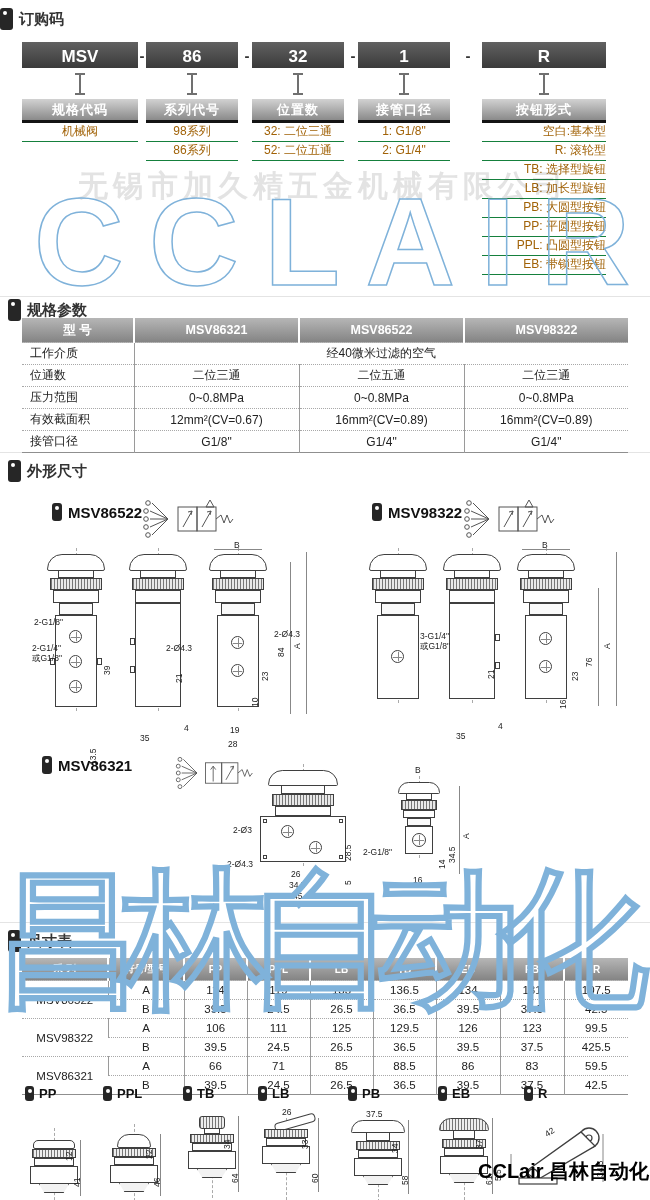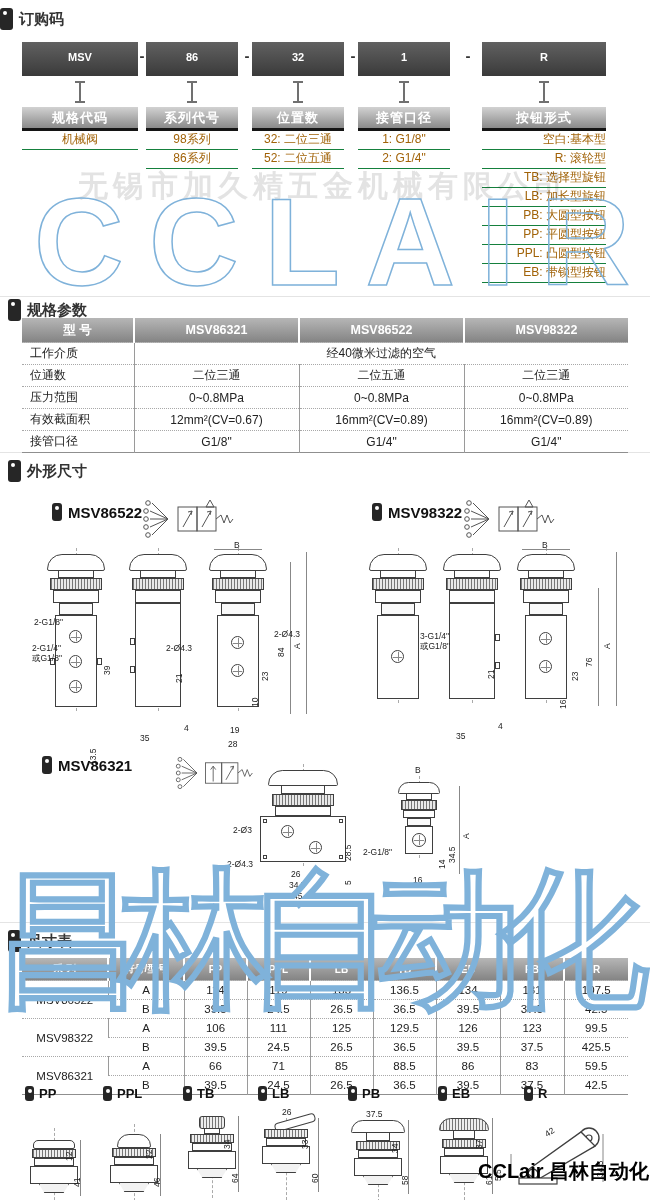--- a/index.html
+++ b/index.html
@@ -8,22 +8,22 @@
   .sep{position:absolute;left:0;width:650px;height:1px;background:#e4e4e4;}
   
   .sec-head{position:absolute;display:flex;align-items:center;gap:6px;}
   .pill{width:13px;height:22px;background:#262626;border-radius:3px;position:relative;flex:0 0 auto;}
   .pill::before{content:"";position:absolute;left:3px;top:3px;width:4px;height:4px;border-radius:50%;background:#fff;}
   .pill.sm{width:10px;height:18px;}
   .pill.xs{width:9px;height:15px;}
   .sec-title{font-size:15px;font-weight:bold;color:#333;}
   
   .oc-col{position:absolute;top:42px;}
-  .oc-block{height:34px;line-height:30px;background:linear-gradient(#616161,#3a3a3a);color:#fff;
-            font-size:11px;font-weight:bold;text-align:center;}
+  .oc-block{height:26px;line-height:30px;background:linear-gradient(#616161,#3a3a3a);color:#fff;
+            font-size:17px;font-weight:bold;text-align:center;}
   .oc-ibeam{margin:5px auto 4px;width:10px;height:18px;border-top:2px solid #707070;border-bottom:2px solid #707070;
             background:linear-gradient(90deg,transparent 0 4px,#707070 4px 6px,transparent 6px);}
   .oc-head{height:21px;line-height:21px;background:linear-gradient(#d2d2d2,#8a8a8a);border-bottom:3px solid #141414;
            color:#fff;font-size:13px;font-weight:bold;text-align:center;letter-spacing:1px;}
   .oc-opt{height:18px;line-height:17px;border-bottom:1px solid #15803d;font-size:12px;color:#a16207;text-align:center;white-space:nowrap;}
   .oc-opt.la{text-align:right;padding-left:2px;}
   .dash{position:absolute;top:47px;width:12px;text-align:center;font-weight:bold;color:#333;font-size:15px;}
   
   table{position:absolute;border-collapse:collapse;table-layout:fixed;background:transparent;}
   .gtbl th{background:linear-gradient(#b6b6b6,#848484);color:#fff;font-weight:bold;border-left:2px solid #fff;}

